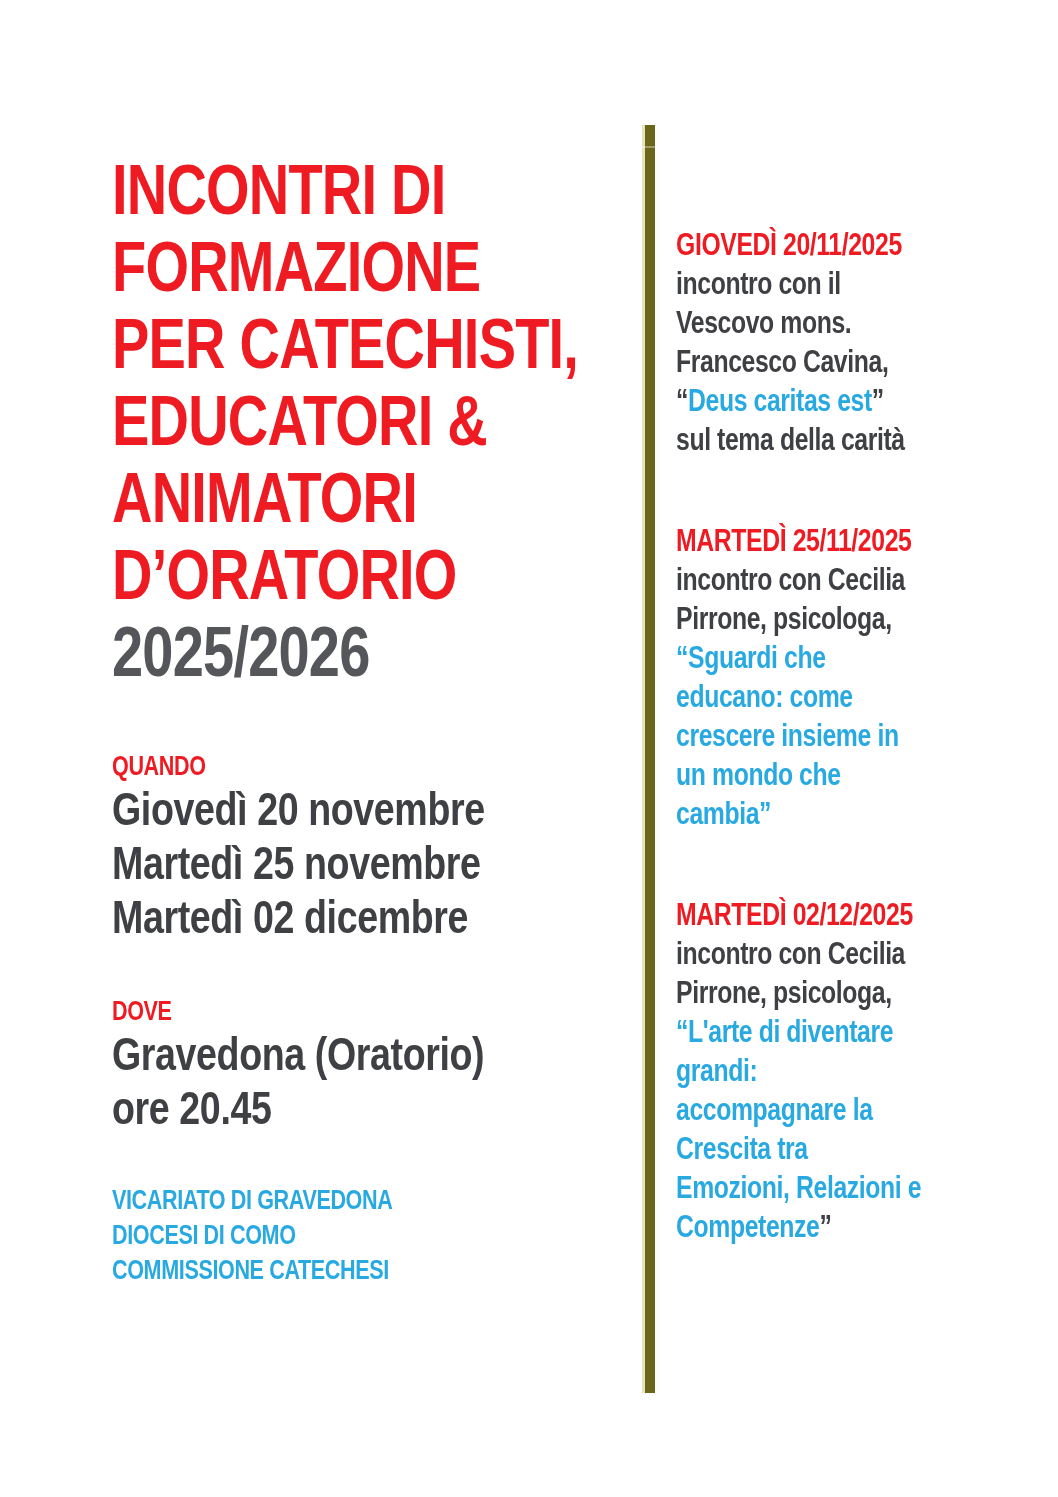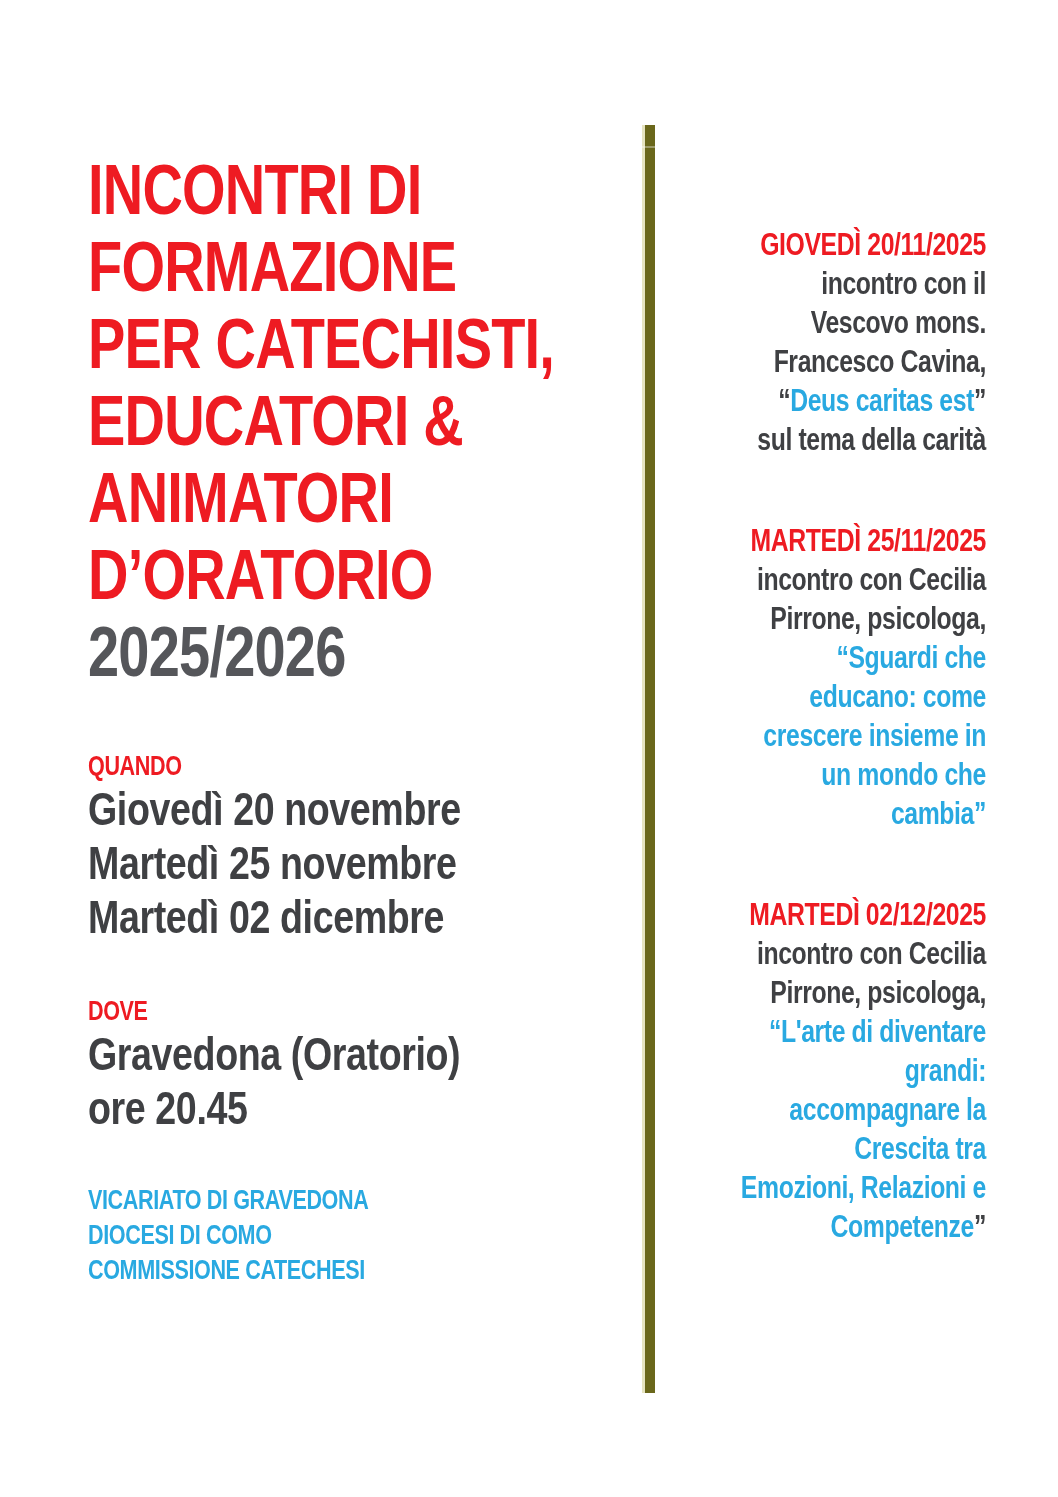--- a/index.html
+++ b/index.html
@@ -23,21 +23,21 @@
   }
   
   .condensed{
     transform:scaleX(0.8);
     transform-origin:0 0;
     width:125%;
     letter-spacing:-0.5px;
   }
   .pre{white-space:pre-line;}
 
-  .left-col{position:absolute;left:88px;top:152px;width:520px;}
+  .left-col{position:absolute;left:112px;top:152px;width:520px;}
   .title{
     font-size:70px;line-height:77px;color:var(--red,#ee1b22);
     letter-spacing:-1px;
   }
   .season{
     font-size:70px;line-height:77px;color:var(--season,#55565a);
     letter-spacing:-1px;
   }
   .section-label{font-size:27px;line-height:32px;color:var(--red,#ee1b22);}
   .label-quando{margin-top:59px;}
@@ -47,21 +47,21 @@
 
   .divider{
     position:absolute;left:642px;top:125px;width:13px;height:1268px;
     background:linear-gradient(90deg,var(--stripe,#e6e4c0) 0 3px,var(--olive,#6a671b) 3px 100%);
   }
   .divider::after{
     content:"";position:absolute;left:0;top:21px;width:100%;height:2px;
     background:rgba(255,255,255,0.35);
   }
 
-  .right-col{position:absolute;left:676px;top:225px;width:310px;text-align:right;}
+  .right-col{position:absolute;left:676px;top:225px;width:310px;}
   .event + .event{margin-top:62px;}
   .event-date{font-size:31px;line-height:39px;color:var(--red,#ee1b22);}
   .event-text{font-size:31px;line-height:39px;color:var(--dark,#3f4043);}
   .event-quote{font-size:31px;line-height:39px;color:var(--blue,#29a9e1);}
   .qmark{font-weight:700;}
 </style>
 </head>
 <body>
 
 <div class="page">

